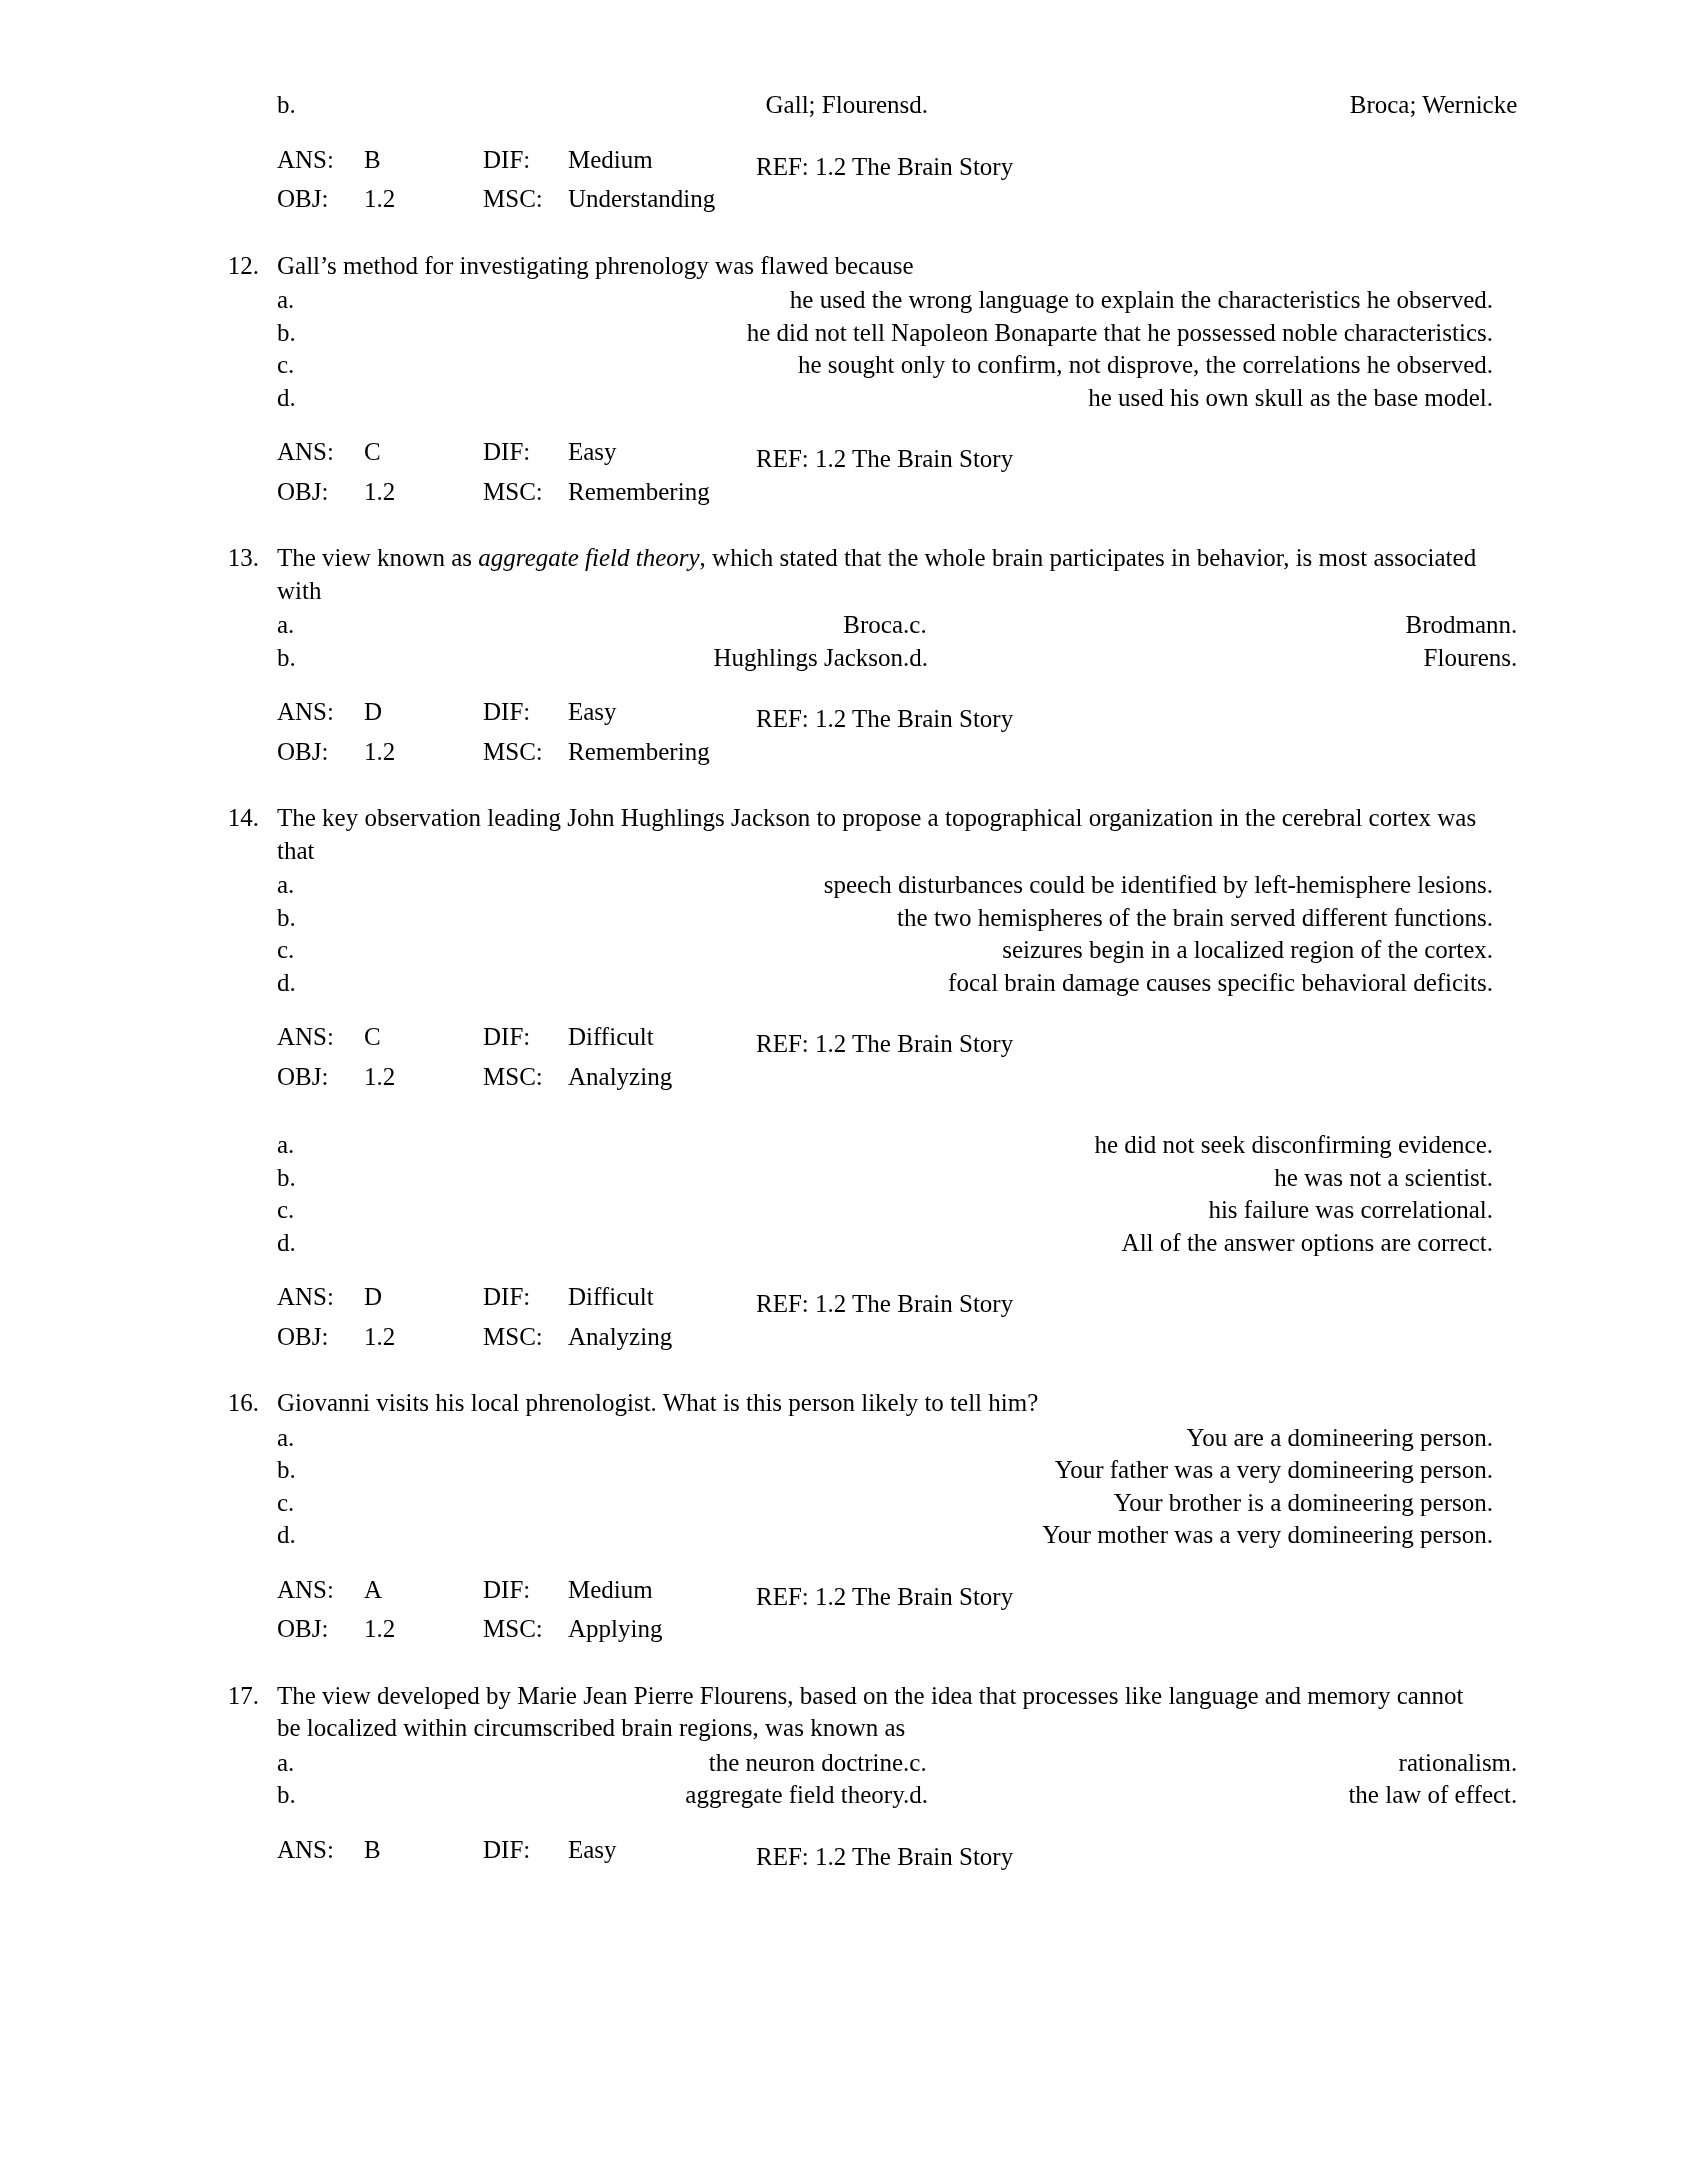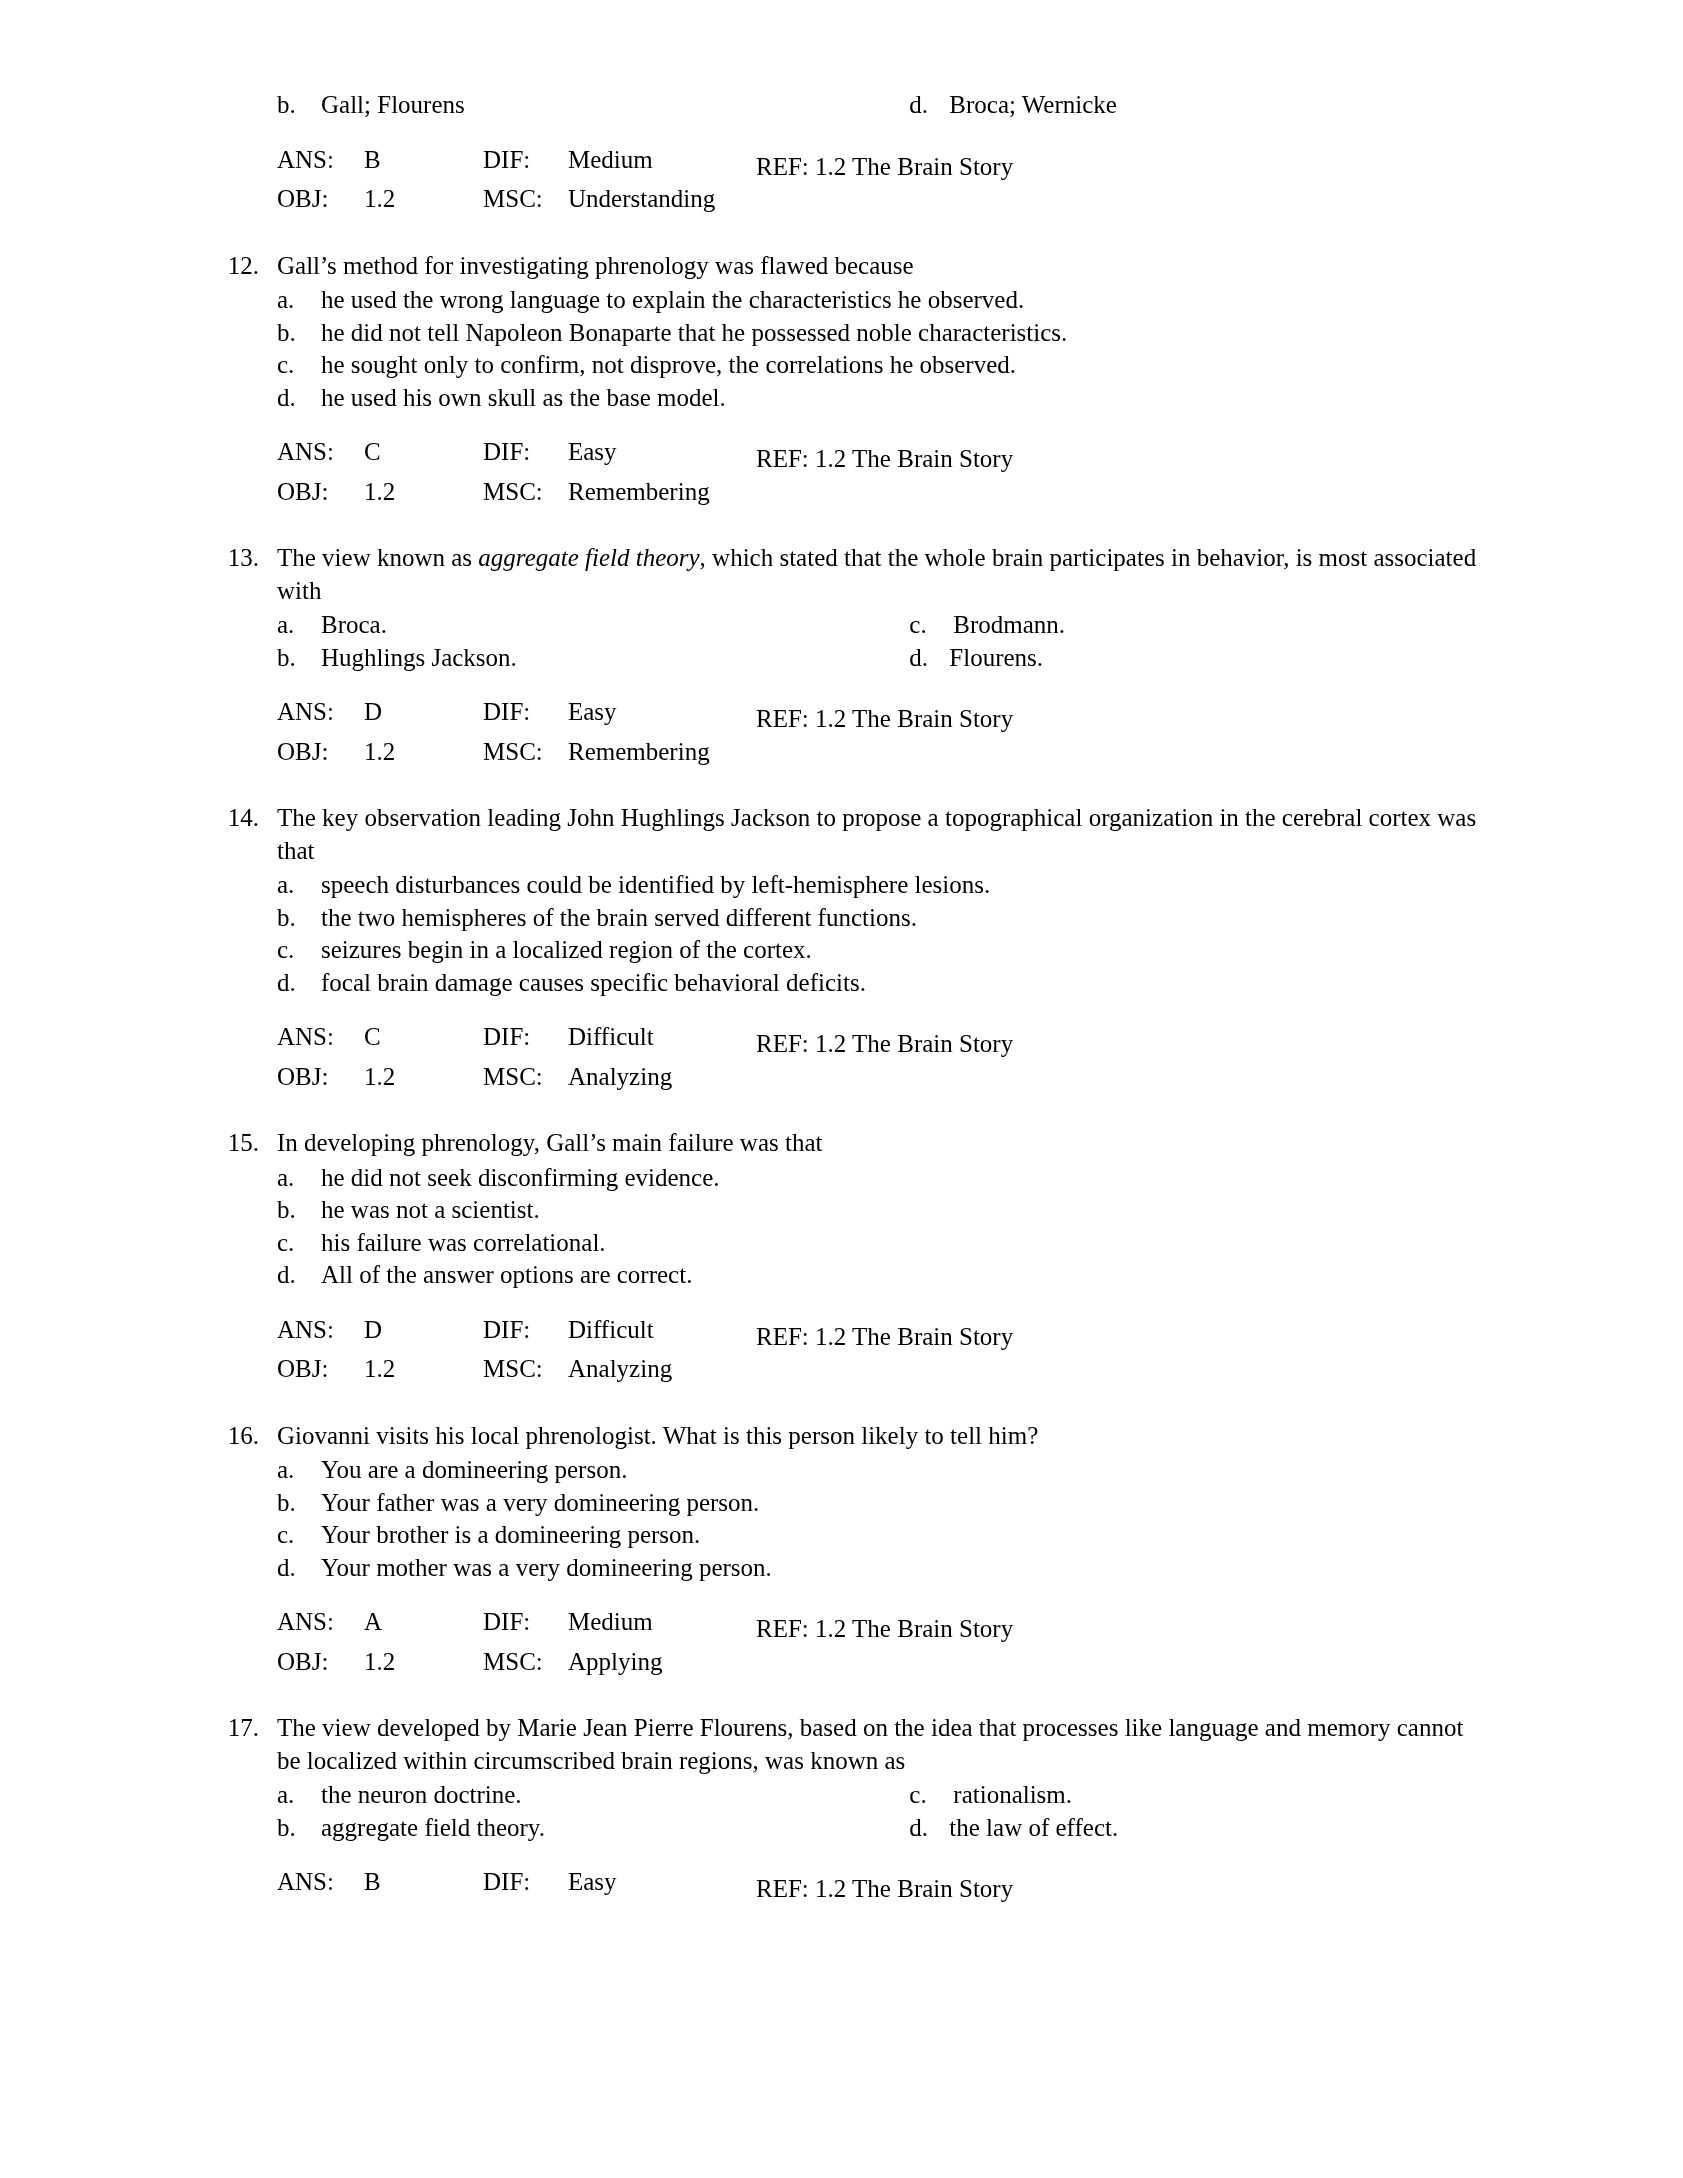--- a/index.html
+++ b/index.html
@@ -60,21 +60,21 @@
     line-height: 1.30;
   }
   .opt-letter {
     width: 44px;
     flex: 0 0 44px;
   }
   .opt-letter.tight {
     width: 40px;
     flex: 0 0 40px;
   }
-  .opt-text { flex: 1 1 auto; }
+  .opt-text { flex: 1 1 auto; text-align: right; }
 
   
   .opt-2col {
     display: flex;
     font-size: 25px;
     line-height: 1.30;
   }
   .opt-2col .col {
     display: flex;
     flex: 0 0 50%;
@@ -261,24 +261,20 @@
           <span class="c-val1">1.2</span>
           <span class="c-dif">MSC:</span>
           <span class="c-difval">Analyzing</span>
         </div>
       </div>
     </div>
 
     <div class="gap-q"></div>
 
     <div class="qblock">
-      <div class="qrow">
-        <span class="qnum">15.</span>
-        <span class="qtext">In developing phrenology, Gall’s main failure was that</span>
-      </div>
       <div class="options">
         <div class="opt-row">
           <span class="opt-letter">a.</span>
           <span class="opt-text">he did not seek disconfirming evidence.</span>
         </div>
         <div class="opt-row">
           <span class="opt-letter">b.</span>
           <span class="opt-text">he was not a scientist.</span>
         </div>
         <div class="opt-row">

